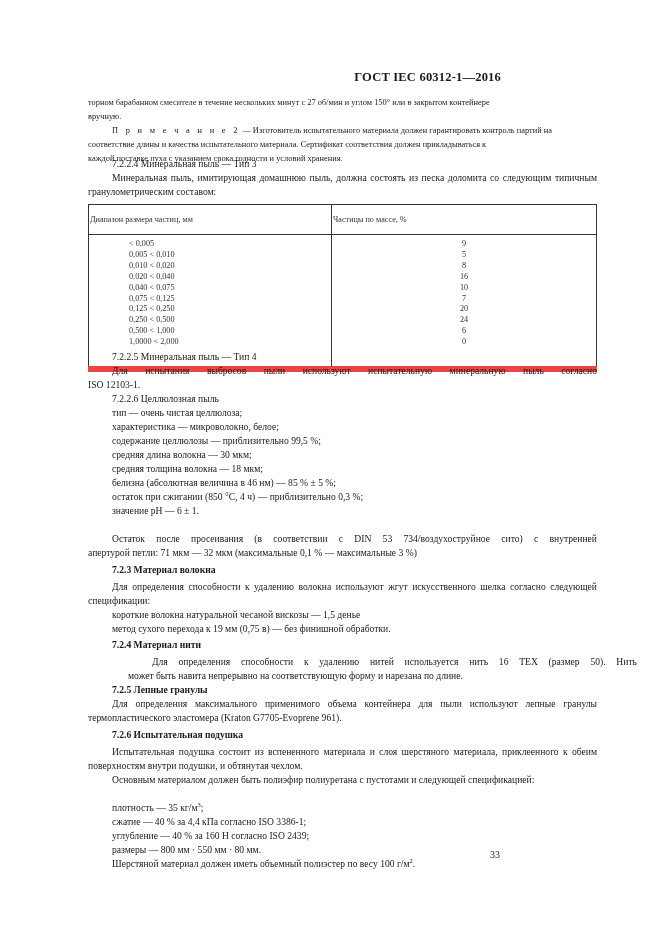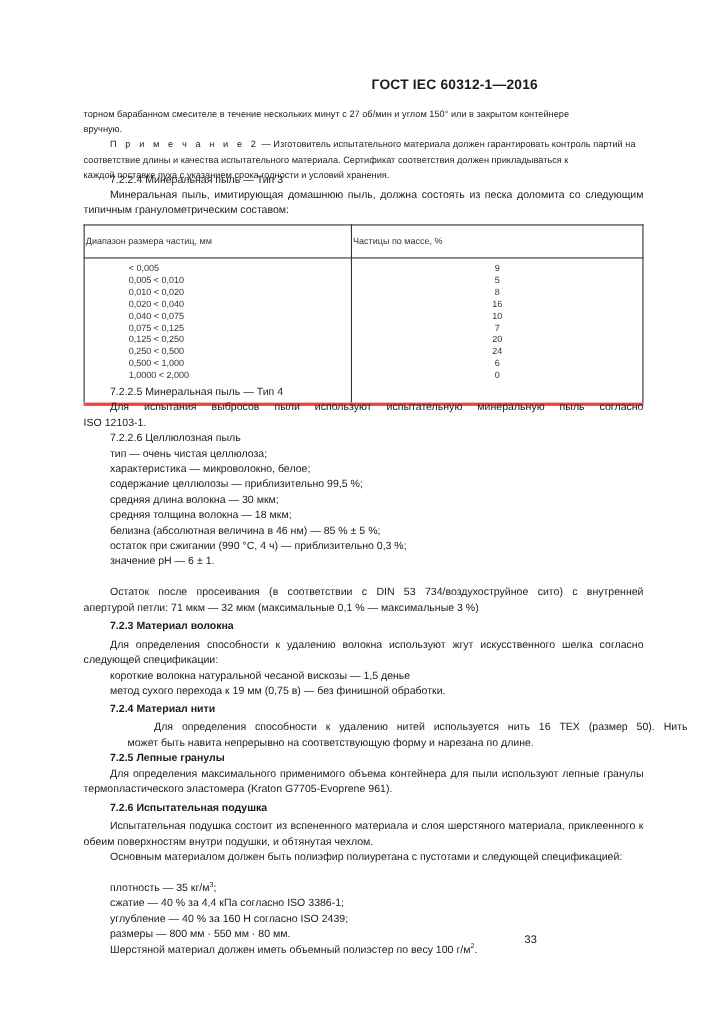--- a/index.html
+++ b/index.html
@@ -1,30 +1,30 @@
 <!DOCTYPE html>
 <html><head>
 <meta charset="utf-8">
 <style>
   html, body { margin:0; padding:0; background:#ffffff; }
   body { width:661px; height:936px; position:relative; overflow:hidden;
          font-family:"Liberation Sans", sans-serif; color:#1a1a1a; }
-  .page { position:absolute; left:0; top:0; width:565px; height:936px; }
+  .page { position:absolute; left:12px; top:0; width:565px; height:936px;font-family:Liberation Serif, serif; }
   .header { position:absolute; right:76px; top:70px; font-weight:bold; font-size:12.5px; letter-spacing:0.2px; }
   .p { position:absolute; left:76px; width:509px; font-size:9.6px; line-height:14px; }
   .sm { font-size:8.4px; line-height:14px; color:#222; }
   .ind { text-indent:24px; }
   .ind-line { padding-left:24px; }
   .just { text-align:justify; text-align-last:left; }
   .b { font-weight:bold; }
   .spaced { letter-spacing:2.8px; }
   table.grain { position:absolute; left:76px; top:204px; width:509px; border-collapse:collapse; font-size:8.2px; color:#333; }
   table.grain th { font-weight:normal; height:27px; border:1px solid #333; text-align:left; }
   table.grain td { vertical-align:top; border-left:1px solid #333; border-right:1px solid #333; padding:0; }
-  table.grain tbody tr.body td { border-bottom:3px solid #ef4444; padding-top:4px; padding-bottom:18px; }
+  table.grain tbody tr.body td { border-bottom:6px solid #ef4444; padding-top:4px; padding-bottom:18px; }
   .col-l { width:240px; }
   .rng { padding-left:40px; line-height:10.9px; }
   .val { text-align:center; line-height:10.9px; }
   .pagenum { position:absolute; right:77px; top:849px; font-size:10px; }
   sup { font-size:6.5px; vertical-align:4px; line-height:0; }
 </style>
 </head>
 <body>
 
 <div class="page">
@@ -88,21 +88,21 @@
   </div>
 
   <div class="p ind-line" style="top:392px;">7.2.2.6  Целлюлозная пыль</div>
   <div class="p" style="top:406px;">
     <div class="ind-line">тип — очень чистая целлюлоза;</div>
     <div class="ind-line">характеристика — микроволокно, белое;</div>
     <div class="ind-line">содержание целлюлозы — приблизительно 99,5 %;</div>
     <div class="ind-line">средняя длина волокна — 30 мкм;</div>
     <div class="ind-line">средняя толщина волокна — 18 мкм;</div>
     <div class="ind-line">белизна (абсолютная величина в 46 нм) — 85 % ± 5 %;</div>
-    <div class="ind-line">остаток при сжигании (990 °С, 4 ч) — приблизительно 0,3 %;</div>
+    <div class="ind-line">остаток при сжигании (850 °С, 4 ч) — приблизительно 0,3 %;</div>
     <div class="ind-line">значение pH — 6 ± 1.</div>
   </div>
   <div class="p" style="top:532px;">
     <div class="ind-line just" style="text-align-last:justify;">Остаток после просеивания (в соответствии с DIN  53 734/воздухоструйное сито) с внутренней</div>
     <div>апертурой петли: 71 мкм — 32 мкм (максимальные 0,1 % — максимальные 3 %)</div>
   </div>
 
   <div class="p ind-line b" style="top:563px;">7.2.3  Материал волокна</div>
   <div class="p ind just" style="top:580px;">Для определения способности к удалению волокна используют жгут искусственного шелка согласно следующей спецификации:</div>
   <div class="p" style="top:608px;">

